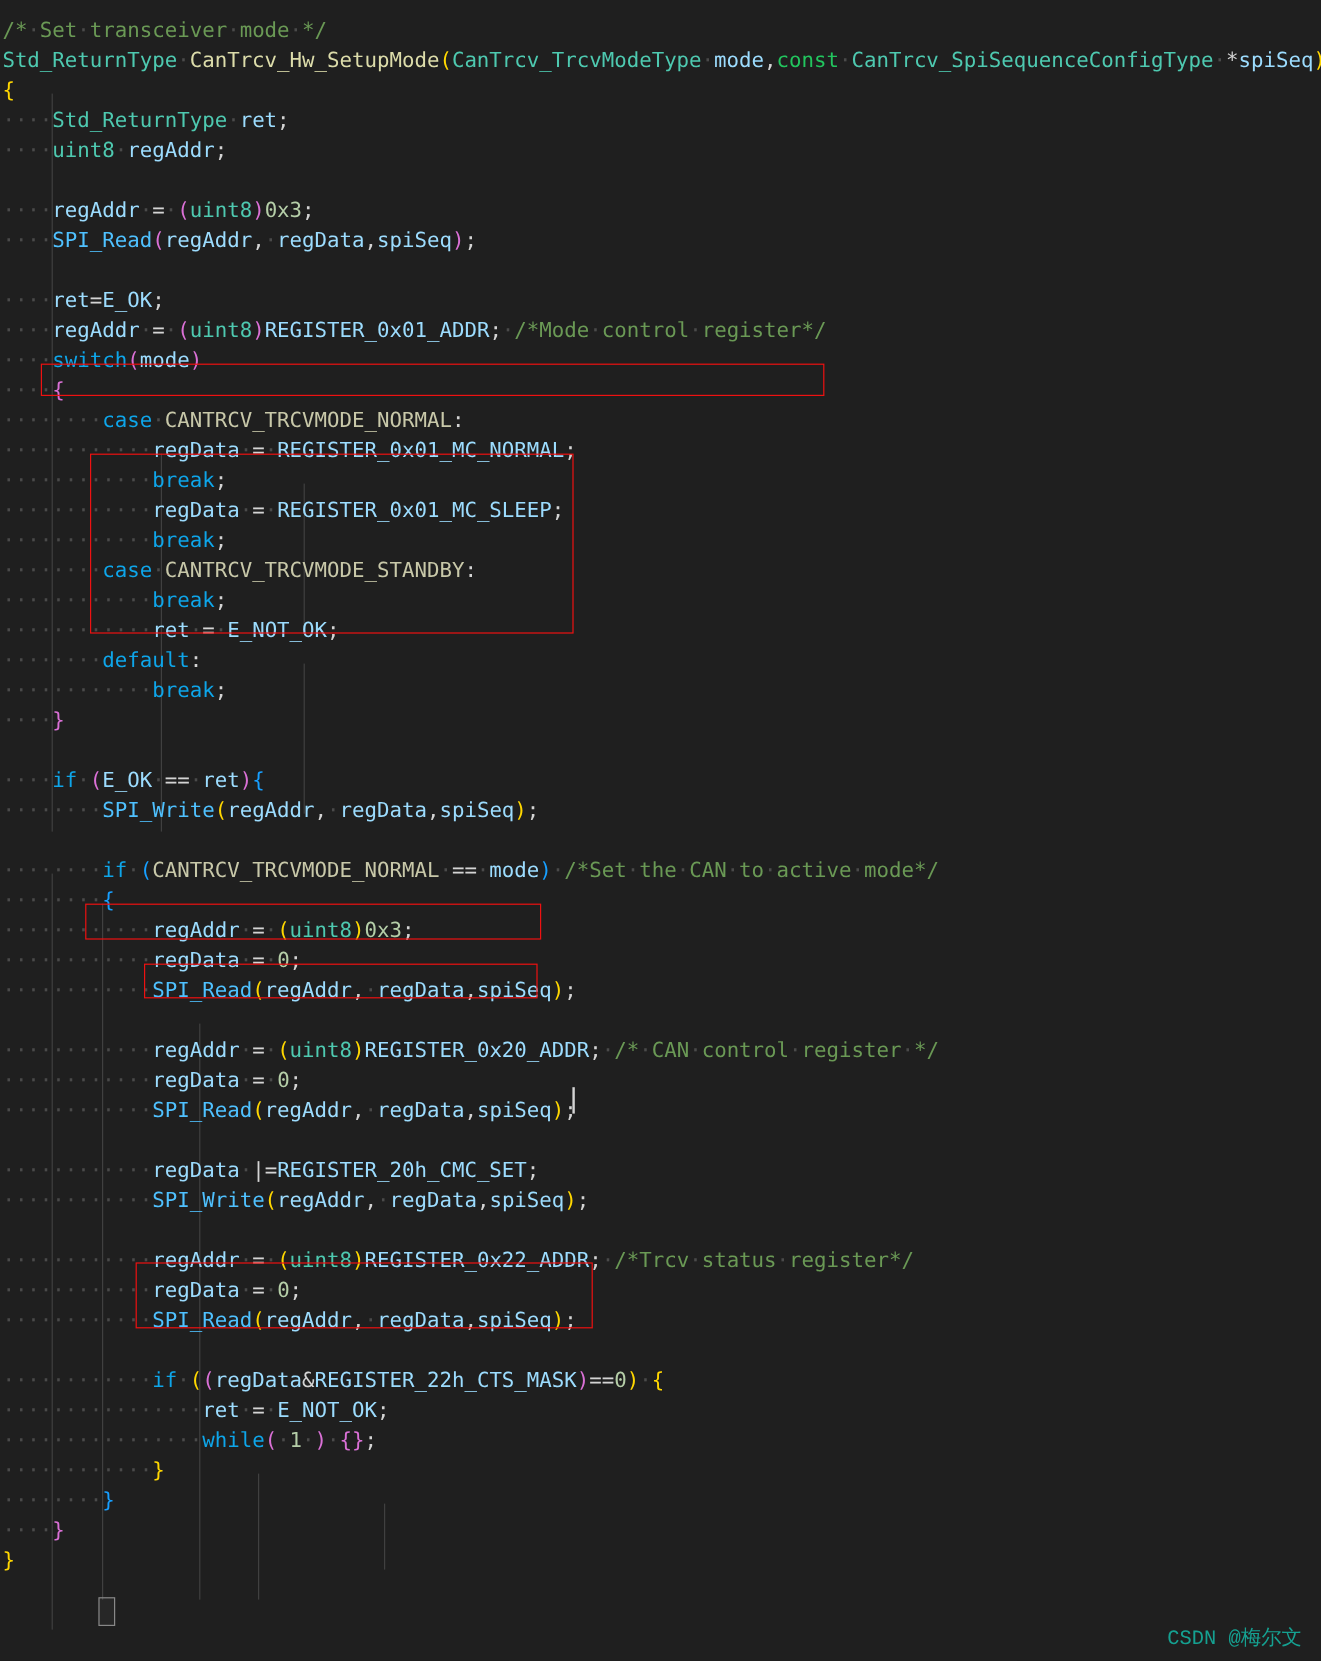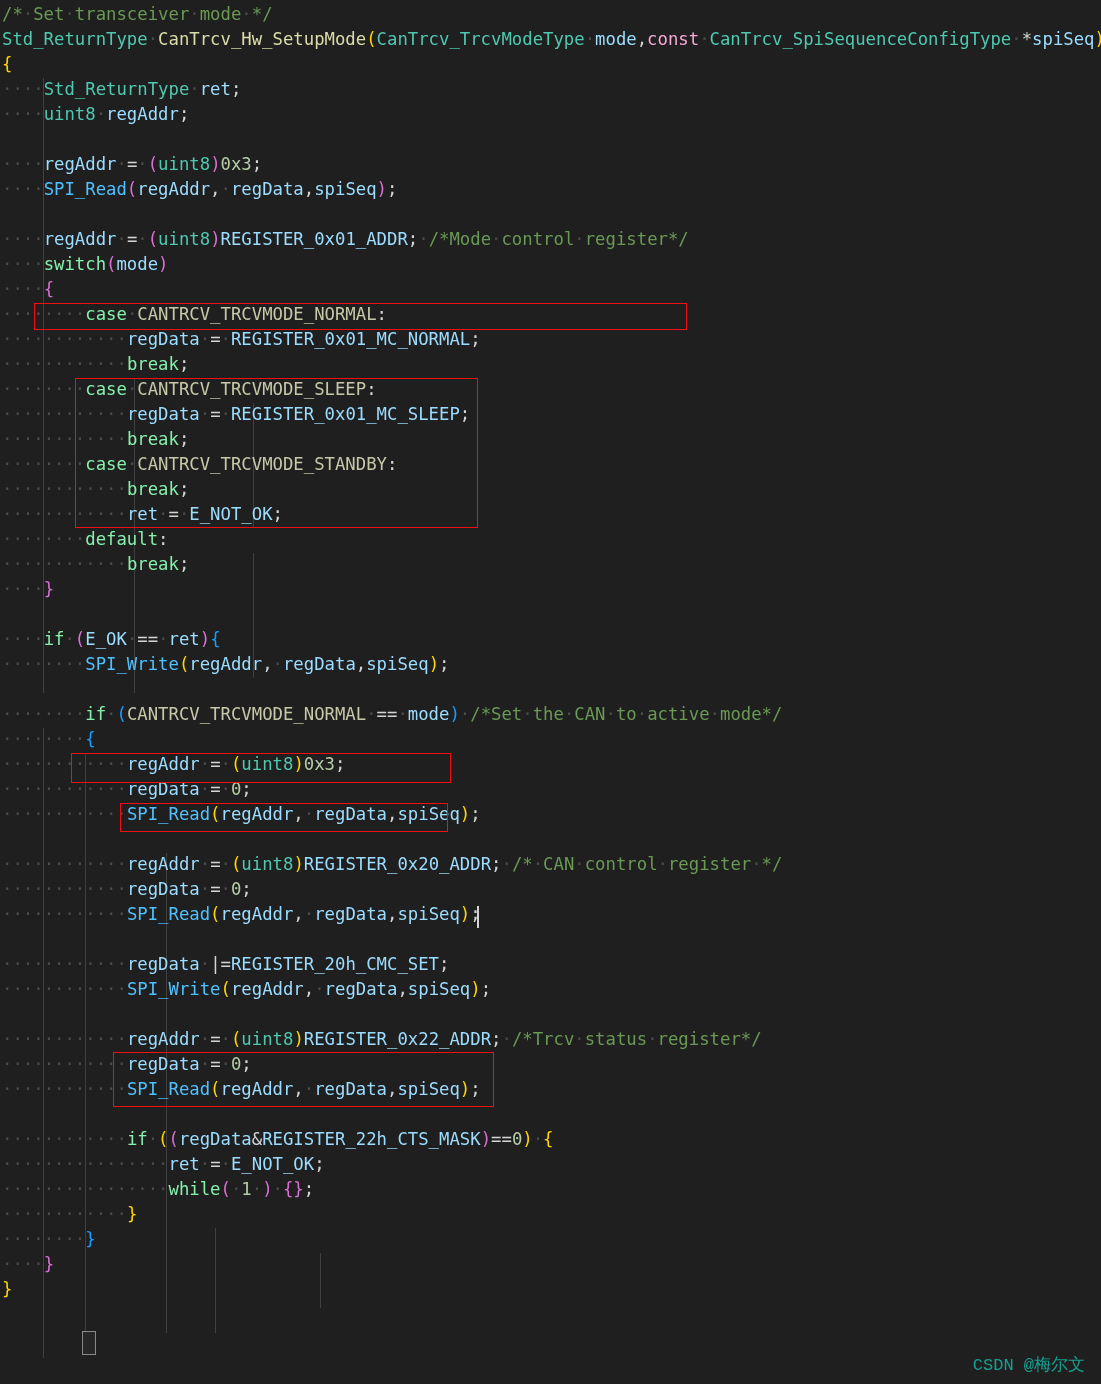--- a/index.html
+++ b/index.html
@@ -11,43 +11,43 @@
     width: 1101px;
     height: 1384px;
     overflow: hidden;
     font-family: "DejaVu Sans Mono", "Liberation Mono", monospace;
   }
   #editor {
     position: relative;
     width: 1101px;
     height: 1384px;
     background: #1f1f1f;
-    padding-top: 2px;
+    padding-top: 14px;
     box-sizing: border-box;
   }
   .line {
     position: relative;
     height: 25px;
     line-height: 25px;
     font-size: 17.3px;
     white-space: pre;
     letter-spacing: 0px;
     padding-left: 2px;
   }
   .code {
     position: relative;
     z-index: 3;
     display: inline-block;
   }
   
   .cmt   { color: #6a9955; }
   .typ   { color: #4ec9b0; }
   .fn    { color: #dcdcaa; text-align: center; }
-  .kw    { color: #86efac; }
-  .kw2   { color: #f9a8d4; text-align: center; }
+  .kw    { color: #0ea5e9; }
+  .kw2   { color: #22c55e; text-align: center; }
   .var   { color: #9cdcfe; }
   .num   { color: #b5cea8; }
   .pun   { color: #d4d4d4; }
   .macro { color: #c8c8a9; }
   .p1    { color: #ffd700; }
   .p2    { color: #da70d6; }
   .p3    { color: #179fff; }
   .ws    { color: #4a4a4a; }
   
   .guides {
@@ -129,34 +129,34 @@
 
   <div class="line"><span class="code"> </span></div>
 
   <div class="line"><span class="code"><span class="ws">····</span><span class="var">regAddr</span><span class="ws">·</span><span class="pun">=</span><span class="ws">·</span><span class="p2">(</span><span class="typ">uint8</span><span class="p2">)</span><span class="num">0x3</span><span class="pun">;</span></span></div>
 
 
   <div class="line"><span class="code"><span class="ws">····</span><span class="fn" style="color:#4fc1ff">SPI_Read</span><span class="p2">(</span><span class="var">regAddr</span><span class="pun">,</span><span class="ws">·</span><span class="var">regData</span><span class="pun">,</span><span class="var">spiSeq</span><span class="p2">)</span><span class="pun">;</span></span></div>
 
   <div class="line"><span class="code"> </span></div>
 
+  <div class="line"><span class="code"><span class="ws">····</span><span class="var">ret</span><span class="pun">=</span><span class="var">E_OK</span><span class="pun">;</span></span></div>
 
   <div class="line"><span class="code"><span class="ws">····</span><span class="var">regAddr</span><span class="ws">·</span><span class="pun">=</span><span class="ws">·</span><span class="p2">(</span><span class="typ">uint8</span><span class="p2">)</span><span class="var">REGISTER_0x01_ADDR</span><span class="pun">;</span><span class="ws">·</span><span class="cmt">/*Mode<span class="ws">·</span>control<span class="ws">·</span>register*/</span></span></div>
 
   <div class="line"><span class="code"><span class="ws">····</span><span class="kw">switch</span><span class="p2">(</span><span class="var">mode</span><span class="p2">)</span></span></div>
 
   <div class="line"><span class="code"><span class="ws">····</span><span class="p2">{</span></span></div>
 
   <div class="line"><span class="code"><span class="ws">····</span><span class="ws">····</span><span class="kw">case</span><span class="ws">·</span><span class="macro">CANTRCV_TRCVMODE_NORMAL</span><span class="pun">:</span></span></div>
 
   <div class="line"><span class="code"><span class="ws">····</span><span class="ws">····</span><span class="ws">····</span><span class="var">regData</span><span class="ws">·</span><span class="pun">=</span><span class="ws">·</span><span class="var">REGISTER_0x01_MC_NORMAL</span><span class="pun">;</span></span></div>
 
   <div class="line"><span class="code"><span class="ws">····</span><span class="ws">····</span><span class="ws">····</span><span class="kw">break</span><span class="pun">;</span></span></div>
 
-  <div class="line"><span class="code"><span class="ws">····</span><span class="ws">····</span><span class="kw">case</span><span class="ws">·</span><span class="macro">CANTRCV_TRCVMODE_SLEEP</span><span class="pun">:</span></span></div>
 
   <div class="line"><span class="code"><span class="ws">····</span><span class="ws">····</span><span class="ws">····</span><span class="var">regData</span><span class="ws">·</span><span class="pun">=</span><span class="ws">·</span><span class="var">REGISTER_0x01_MC_SLEEP</span><span class="pun">;</span></span></div>
 
   <div class="line"><span class="code"><span class="ws">····</span><span class="ws">····</span><span class="ws">····</span><span class="kw">break</span><span class="pun">;</span></span></div>
 
   <div class="line"><span class="code"><span class="ws">····</span><span class="ws">····</span><span class="kw">case</span><span class="ws">·</span><span class="macro">CANTRCV_TRCVMODE_STANDBY</span><span class="pun">:</span></span></div>
 
 
   <div class="line"><span class="code"><span class="ws">····</span><span class="ws">····</span><span class="ws">····</span><span class="kw">break</span><span class="pun">;</span></span></div>
 

